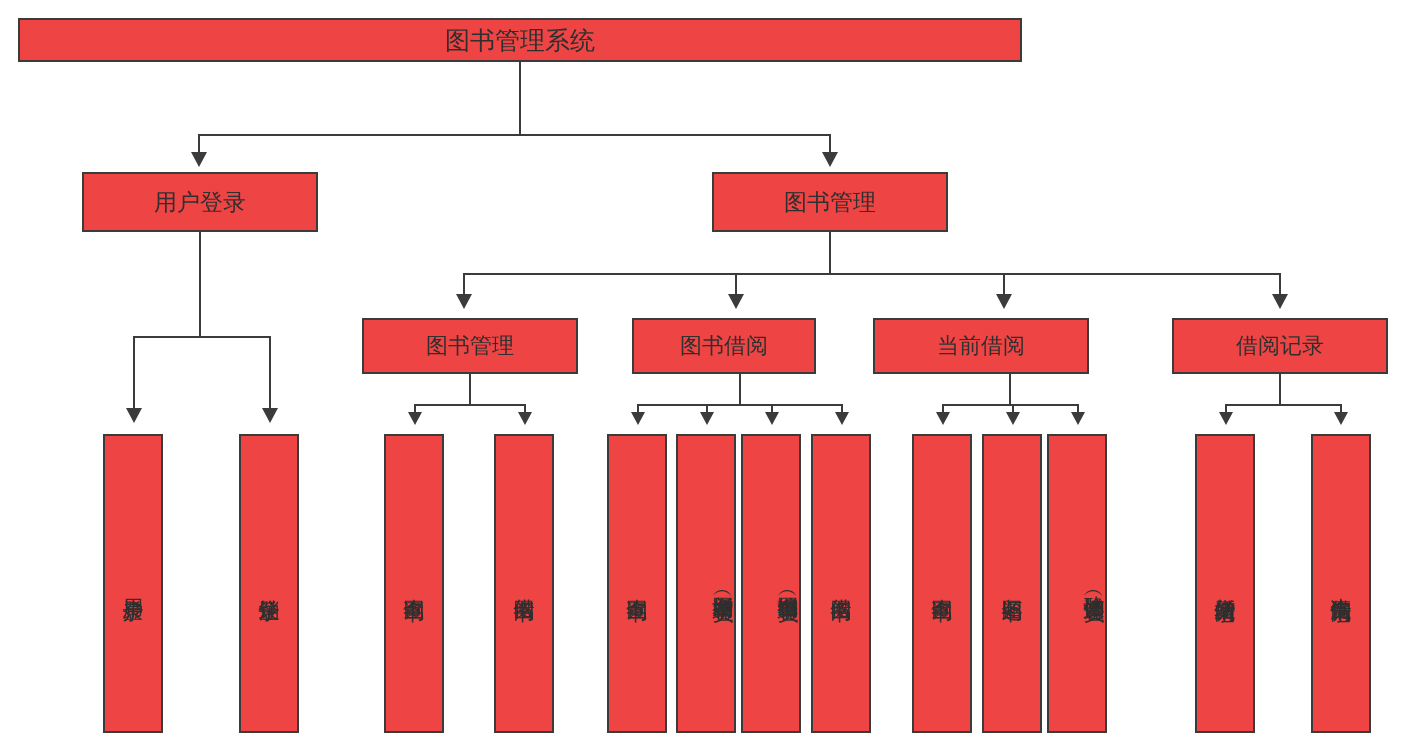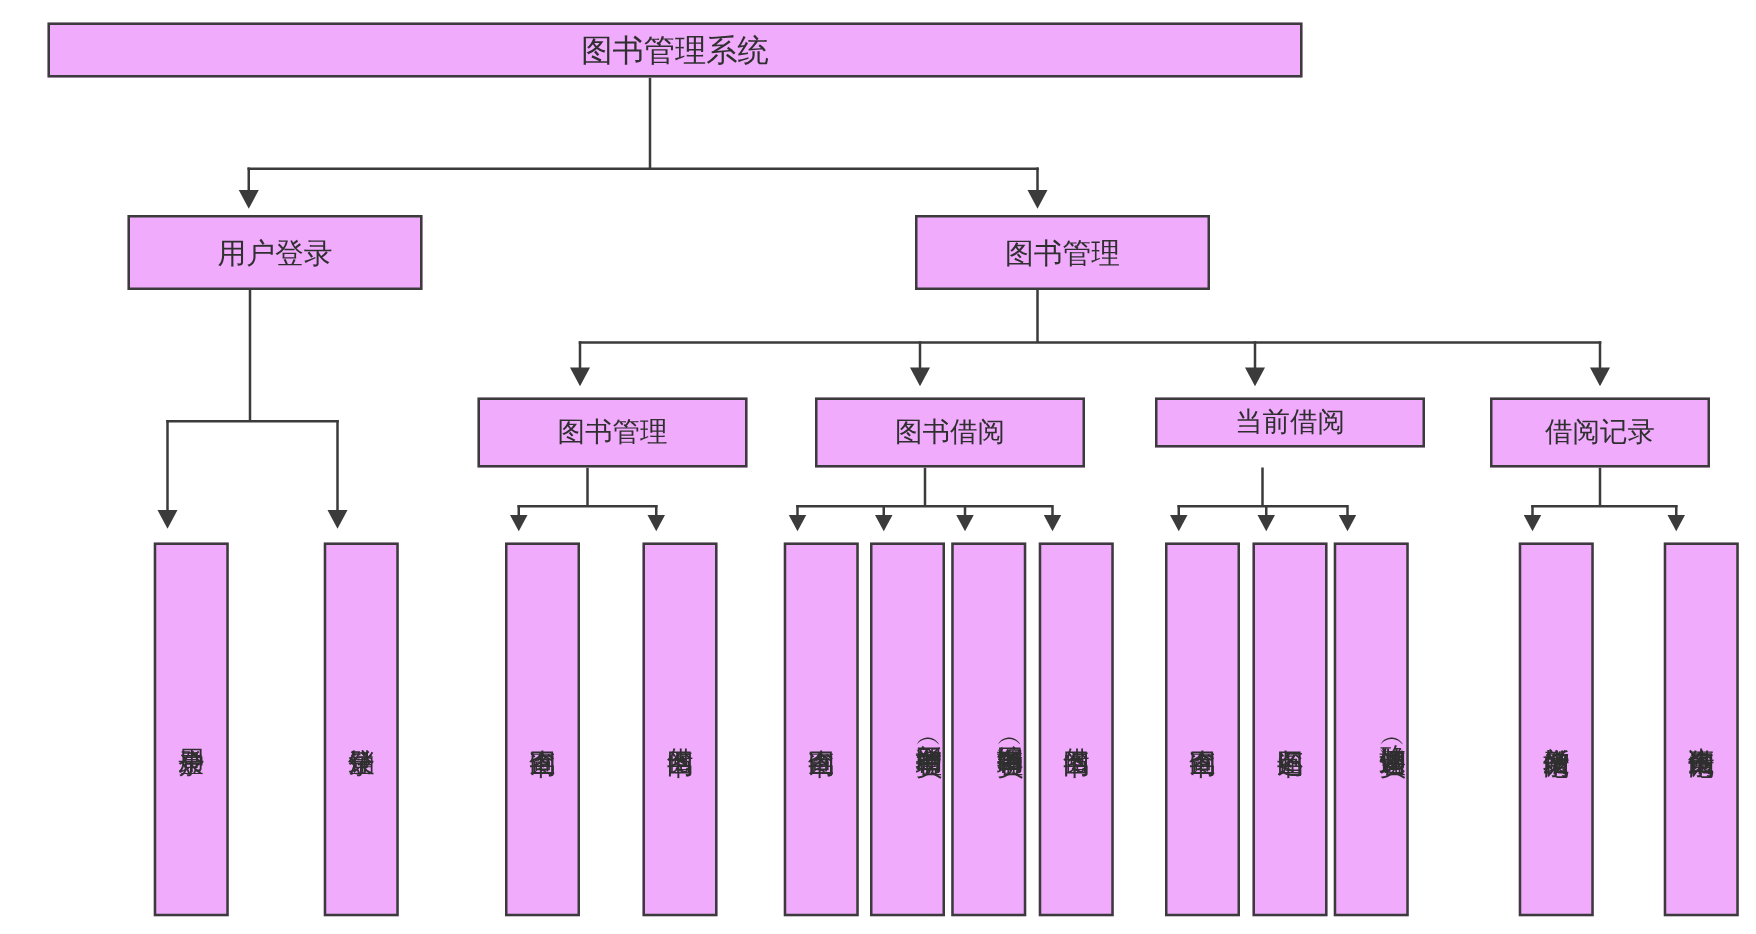--- a/index.html
+++ b/index.html
@@ -16,27 +16,26 @@
     width: 1405px;
     height: 747px;
     background: #ffffff;
     overflow: hidden;
   }
   
   .node {
     position: absolute;
     box-sizing: border-box;
     border: 2px solid #3b3b3b;
-    background: #f0abfc;
+    background: #ef4444;
     display: flex;
     align-items: center;
     justify-content: center;
     color: #2f2f2f;
     z-index: 3;
-    margin-left: 20px;
   }
   .node.root {
     font-size: 25px;
   }
   .node.lvl2 {
     font-size: 23px;
   }
   .node.lvl3 {
     font-size: 22px;
   }
@@ -143,27 +142,27 @@
 
   <div class="vline" style="left:1003px; top:273px; height:24px;"></div>
   <div class="arrow" style="left:996px; top:294px;"></div>
 
   <div class="vline" style="left:1279px; top:273px; height:24px;"></div>
   <div class="arrow" style="left:1272px; top:294px;"></div>
 
   <div class="node lvl3" style="left:362px; top:318px; width:216px; height:56px;">
     <span>图书管理</span>
   </div>
-  <div class="node lvl3" style="left:632px; top:318px; width:216px; height:56px;">
+  <div class="node lvl3" style="left:632px; top:318px; width:184px; height:56px;">
     <span>图书借阅</span>
   </div>
-  <div class="node lvl3" style="left:904px; top:318px; width:216px; height:40px;">
+  <div class="node lvl3" style="left:873px; top:318px; width:216px; height:56px;">
     <span>当前借阅</span>
   </div>
-  <div class="node lvl3" style="left:1172px; top:318px; width:176px; height:56px;">
+  <div class="node lvl3" style="left:1172px; top:318px; width:216px; height:56px;">
     <span>借阅记录</span>
   </div>
 
   <div class="vline" style="left:469px; top:374px; height:31px;"></div>
   <div class="hline" style="left:414px; top:404px; width:112px;"></div>
   <div class="vline" style="left:414px; top:404px; height:10px;"></div>
   <div class="arrow slim" style="left:408px; top:412px;"></div>
   <div class="vline" style="left:524px; top:404px; height:10px;"></div>
   <div class="arrow slim" style="left:518px; top:412px;"></div>
 

